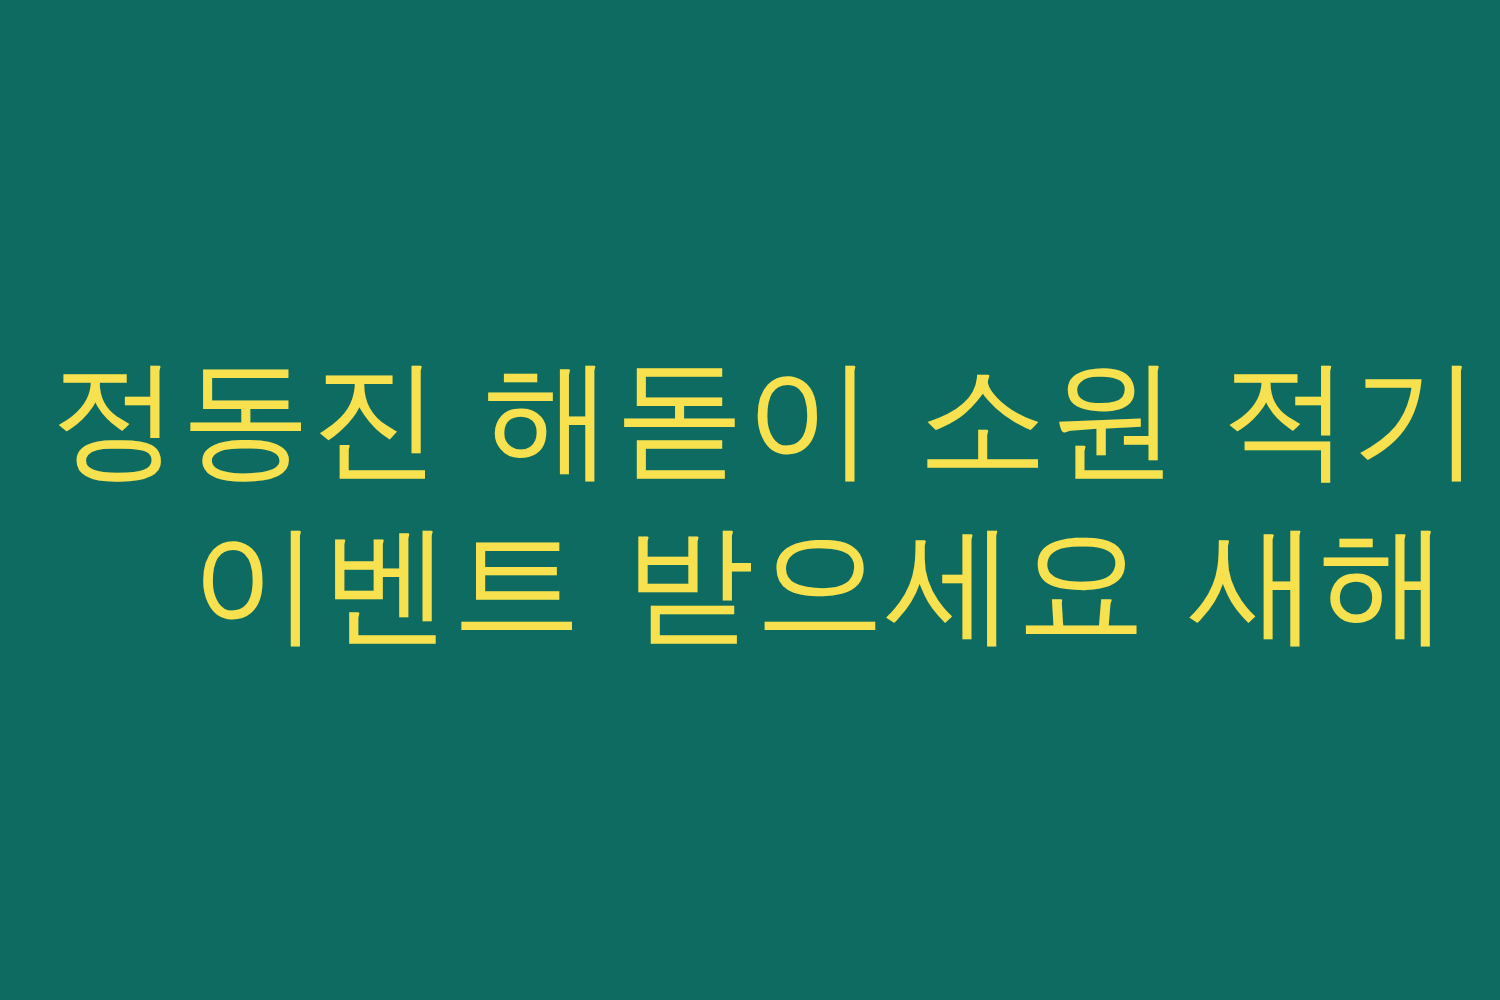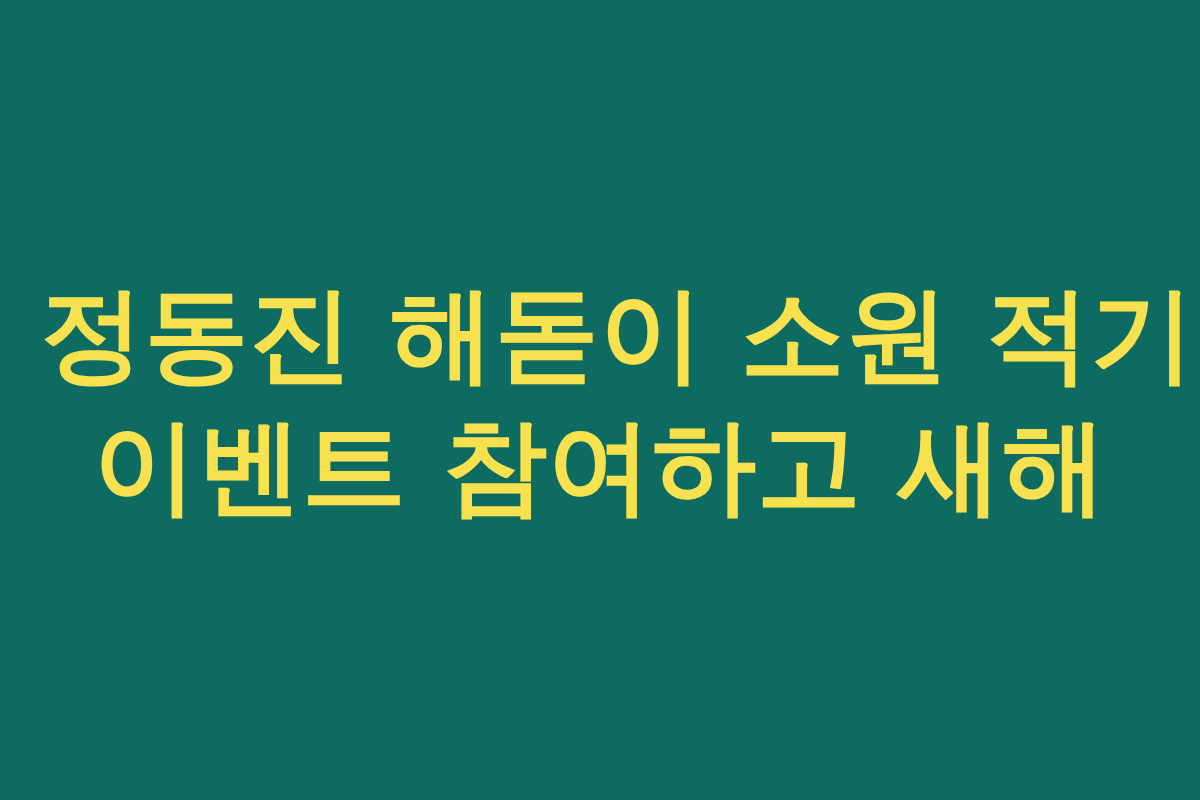--- a/index.html
+++ b/index.html
@@ -28,35 +28,35 @@
     flex-direction: column;
     align-items: center;
     justify-content: center;
     width: 100%;
     padding: 0 40px;
     box-sizing: border-box;
   }
   .headline-line {
     display: block;
     width: 100%;
-    text-align: center;
+    text-align: right;
     color: #f7e14e;
     font-family: "DejaVu Sans", sans-serif;
-    font-weight: 700;
+    font-weight: 400;
     font-size: 108px;
     line-height: 132px;
     letter-spacing: 0.5px;
     white-space: nowrap;
     -webkit-font-smoothing: antialiased;
   }
   .headline-line.line-1 { font-size: 104px; }
   .headline-line.line-2 { font-size: 104px; }
   .headline-line.line-3 { font-size: 104px; }
 </style>
 </head>
 <body>
 
 <div id="banner" style="background: rgb(13, 107, 98);">
   <div id="headline">
     <span class="headline-line line-1" style="color: rgb(247, 225, 78);">정동진 해돋이 소원 적기</span>
-    <span class="headline-line line-2" style="color: rgb(247, 225, 78);">이벤트 참여하고 새해</span>
+    <span class="headline-line line-2" style="color: rgb(247, 225, 78);">이벤트 받으세요 새해</span>
   </div>
 </div>
 
 </body></html>

